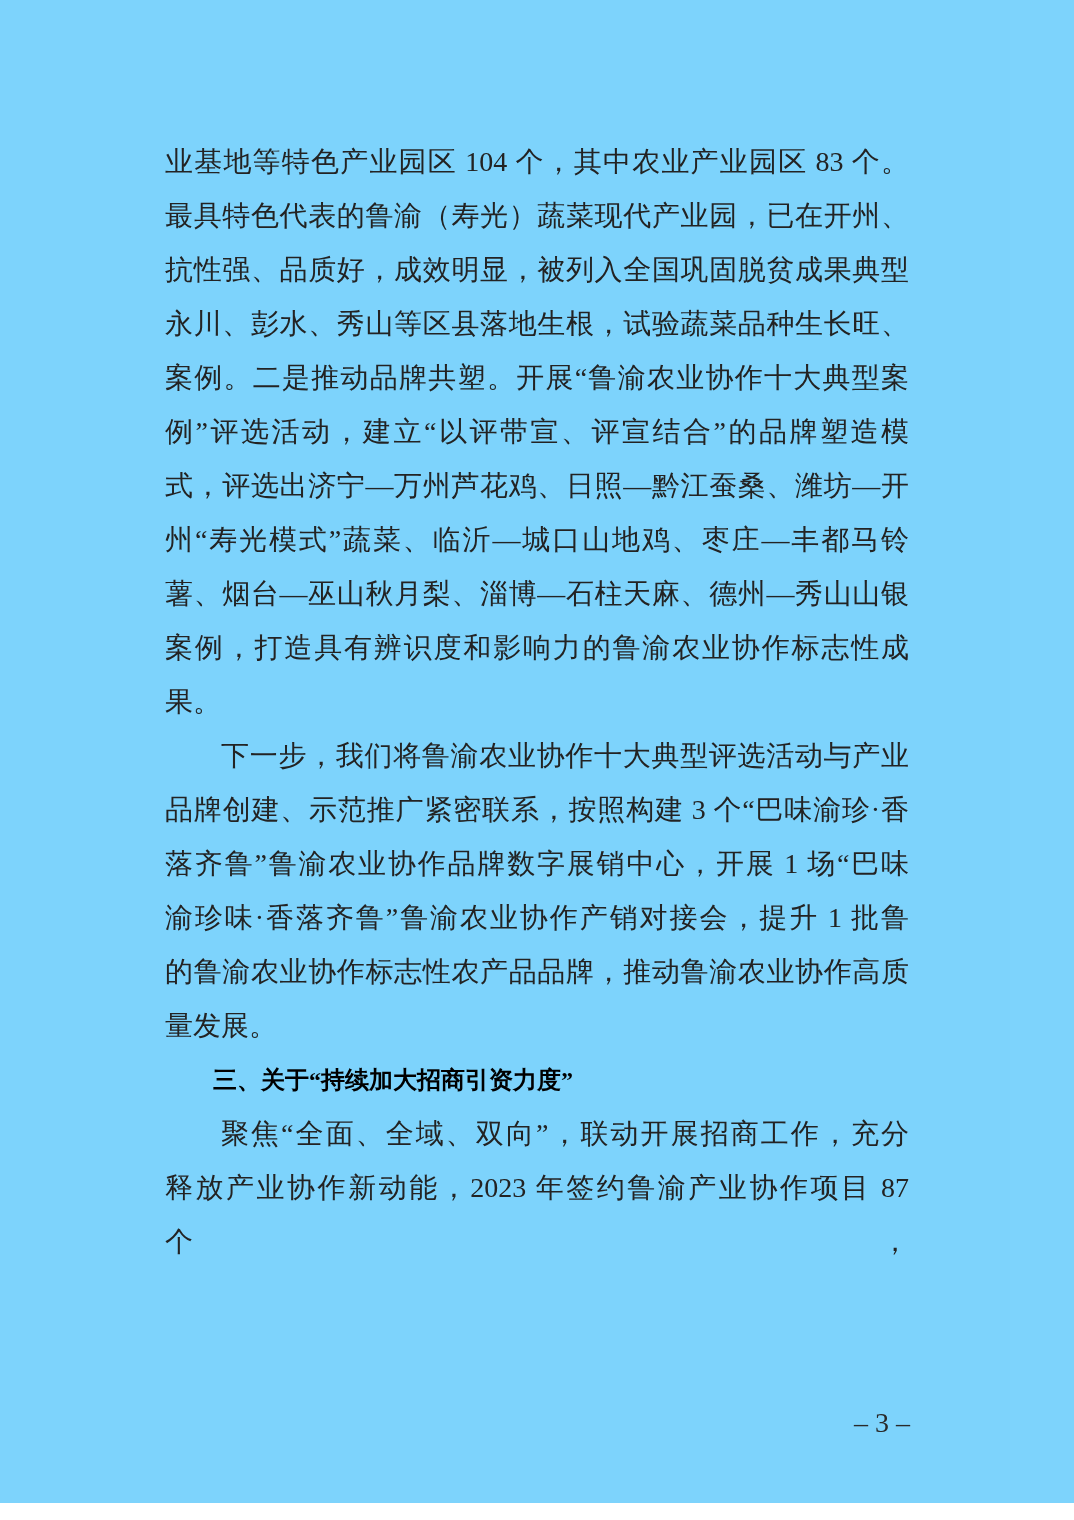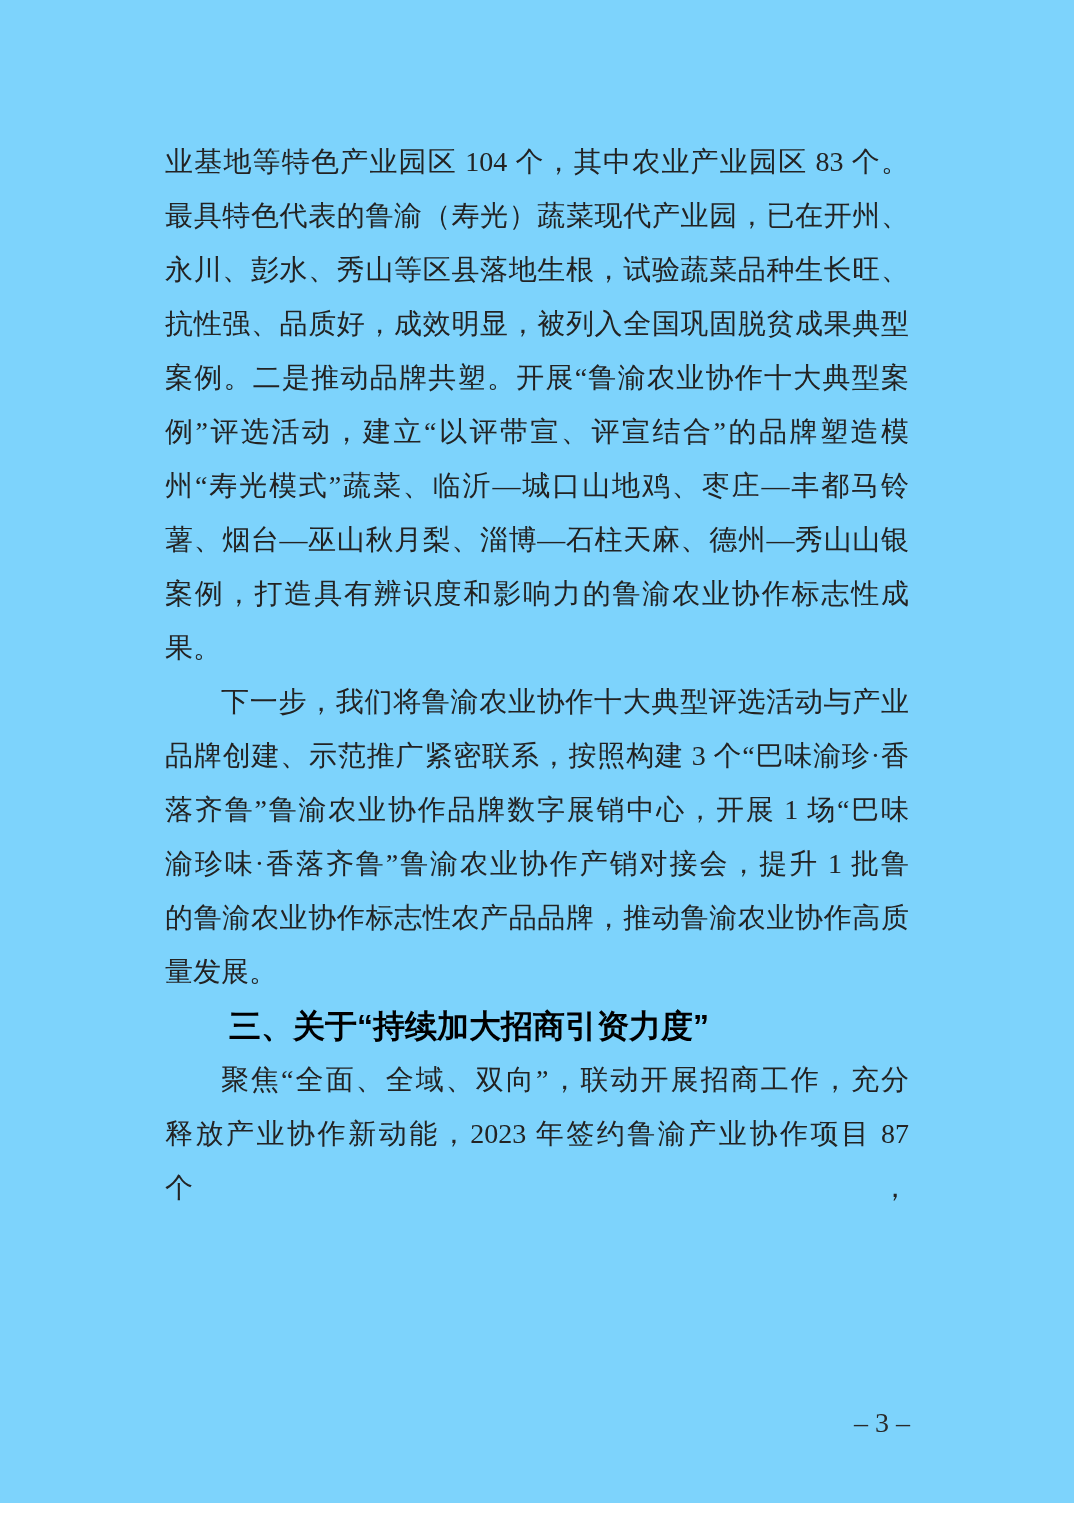--- a/index.html
+++ b/index.html
@@ -32,46 +32,47 @@
     white-space: normal;
     overflow: visible;
   }
   .line.justify {
     text-align-last: justify;
   }
   .line.indent {
     text-indent: 2em;
   }
   .line.heading {
-    font-family: Liberation Sans, sans-serif;
+    font-family: Liberation Serif, serif;
     font-weight: 700;
     color: #000000;
-    font-size: 32px;
+    font-size: 24px;
   }
   .page-number {
     position: absolute;
     top: 1406px;
     right: 164px;
     font-size: 28px;
     line-height: 34px;
     color: #2a2a2a;
     font-family: "Liberation Serif", "DejaVu Serif", serif;
   }
 </style>
 </head>
 <body>
 
 <div class="page">
   <div class="text-block">
       <div class="line justify">业基地等特色产业园区 104 个，其中农业产业园区 83 个。</div>
       <div class="line justify">最具特色代表的鲁渝（寿光）蔬菜现代产业园，已在开州、</div>
+      <div class="line justify">抗性强、品质好，成效明显，被列入全国巩固脱贫成果典型</div>
       <div class="line justify">永川、彭水、秀山等区县落地生根，试验蔬菜品种生长旺、</div>
-      <div class="line justify">抗性强、品质好，成效明显，被列入全国巩固脱贫成果典型</div>
       <div class="line justify">案例。二是推动品牌共塑。开展“鲁渝农业协作十大典型案</div>
       <div class="line justify">例”评选活动，建立“以评带宣、评宣结合”的品牌塑造模</div>
+      <div class="line justify">式，评选出济宁—万州芦花鸡、日照—黔江蚕桑、潍坊—开</div>
       <div class="line justify">州“寿光模式”蔬菜、临沂—城口山地鸡、枣庄—丰都马铃</div>
       <div class="line justify">薯、烟台—巫山秋月梨、淄博—石柱天麻、德州—秀山山银</div>
       <div class="line justify">案例，打造具有辨识度和影响力的鲁渝农业协作标志性成</div>
       <div class="line">果。</div>
       <div class="line indent justify">下一步，我们将鲁渝农业协作十大典型评选活动与产业</div>
       <div class="line justify">品牌创建、示范推广紧密联系，按照构建 3 个“巴味渝珍·香</div>
       <div class="line justify">落齐鲁”鲁渝农业协作品牌数字展销中心，开展 1 场“巴味</div>
       <div class="line justify">渝珍味·香落齐鲁”鲁渝农业协作产销对接会，提升 1 批鲁</div>
       <div class="line justify">的鲁渝农业协作标志性农产品品牌，推动鲁渝农业协作高质</div>
       <div class="line">量发展。</div>

